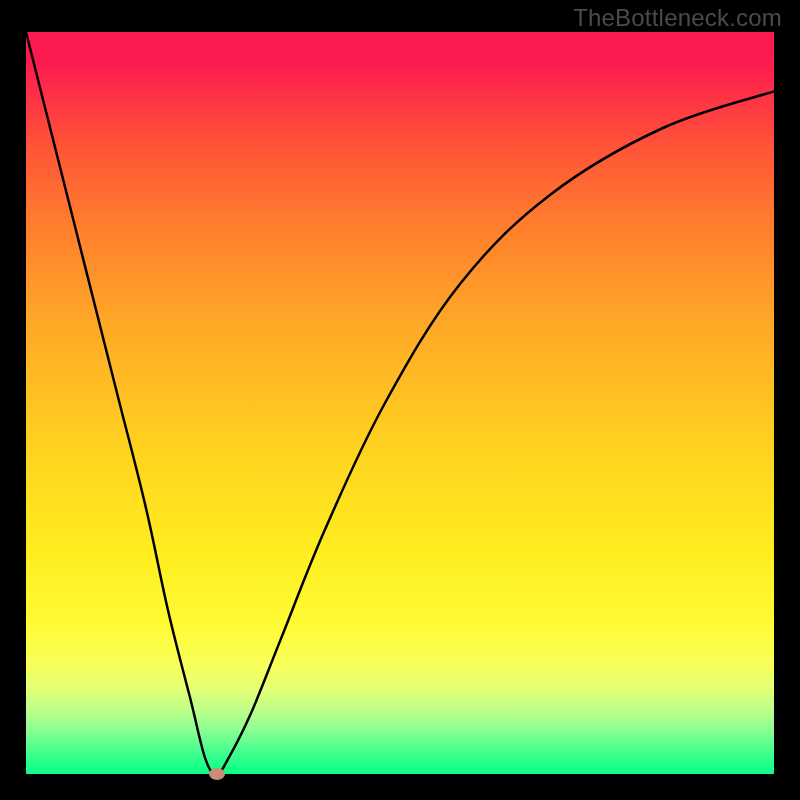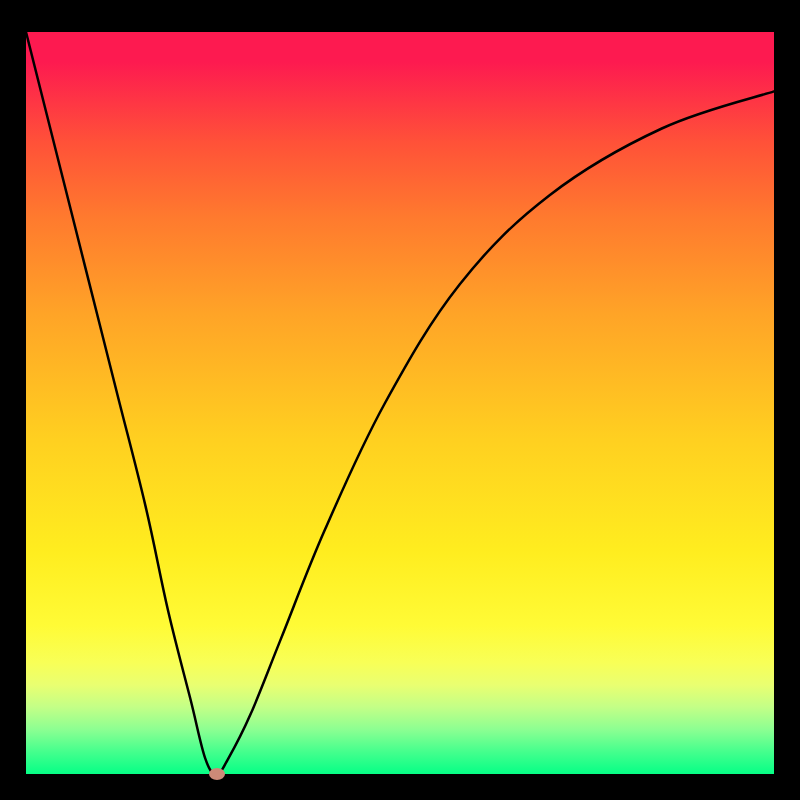--- a/index.html
+++ b/index.html
@@ -71,20 +71,21 @@
     height: 12px;
     border-radius: 50%;
     background: #cc8a78;
     transform: translate(-50%, -50%);
   }
 </style>
 </head>
 <body>
 
 <div class="frame">
+  <div class="watermark">TheBottleneck.com</div>
 
   <div class="plot">
     <div class="gradient-bg"></div>
 
     <svg class="curve" viewBox="0 0 748 742" preserveAspectRatio="none">
       <path fill="none" stroke="#000" stroke-width="2.5" stroke-linecap="round" d="M 0.0 0.0 C 5.4 21.4, 19.1 76.0, 29.9 118.7 C 40.7 161.5, 49.1 194.7, 59.8 237.4 C 70.6 280.2, 79.0 313.4, 89.8 356.2 C 100.5 398.9, 110.3 434.8, 119.7 474.9 C 129.1 514.9, 134.0 544.0, 142.1 578.8 C 150.2 613.5, 157.8 641.1, 164.6 667.8 C 171.3 694.5, 174.8 713.8, 179.5 727.2 C 184.2 740.5, 186.7 742.0, 190.7 742.0 C 194.8 742.0, 195.9 737.8, 202.0 727.2 C 208.0 716.5, 215.0 704.0, 224.4 682.6 C 233.8 661.3, 240.9 641.8, 254.3 608.4 C 267.8 575.1, 280.4 539.9, 299.2 497.1 C 318.0 454.4, 334.8 415.1, 359.0 371.0 C 383.3 326.9, 404.2 289.7, 433.8 252.3 C 463.5 214.9, 487.2 191.3, 523.6 163.2 C 560.0 135.2, 595.4 115.2, 635.8 96.5 C 676.2 77.8, 727.8 66.0, 748.0 59.4"></path>
     </svg>
 
     <div class="marker" style="left: 190.74px; top: 742px; background: rgb(204, 138, 120);"></div>
   </div>

